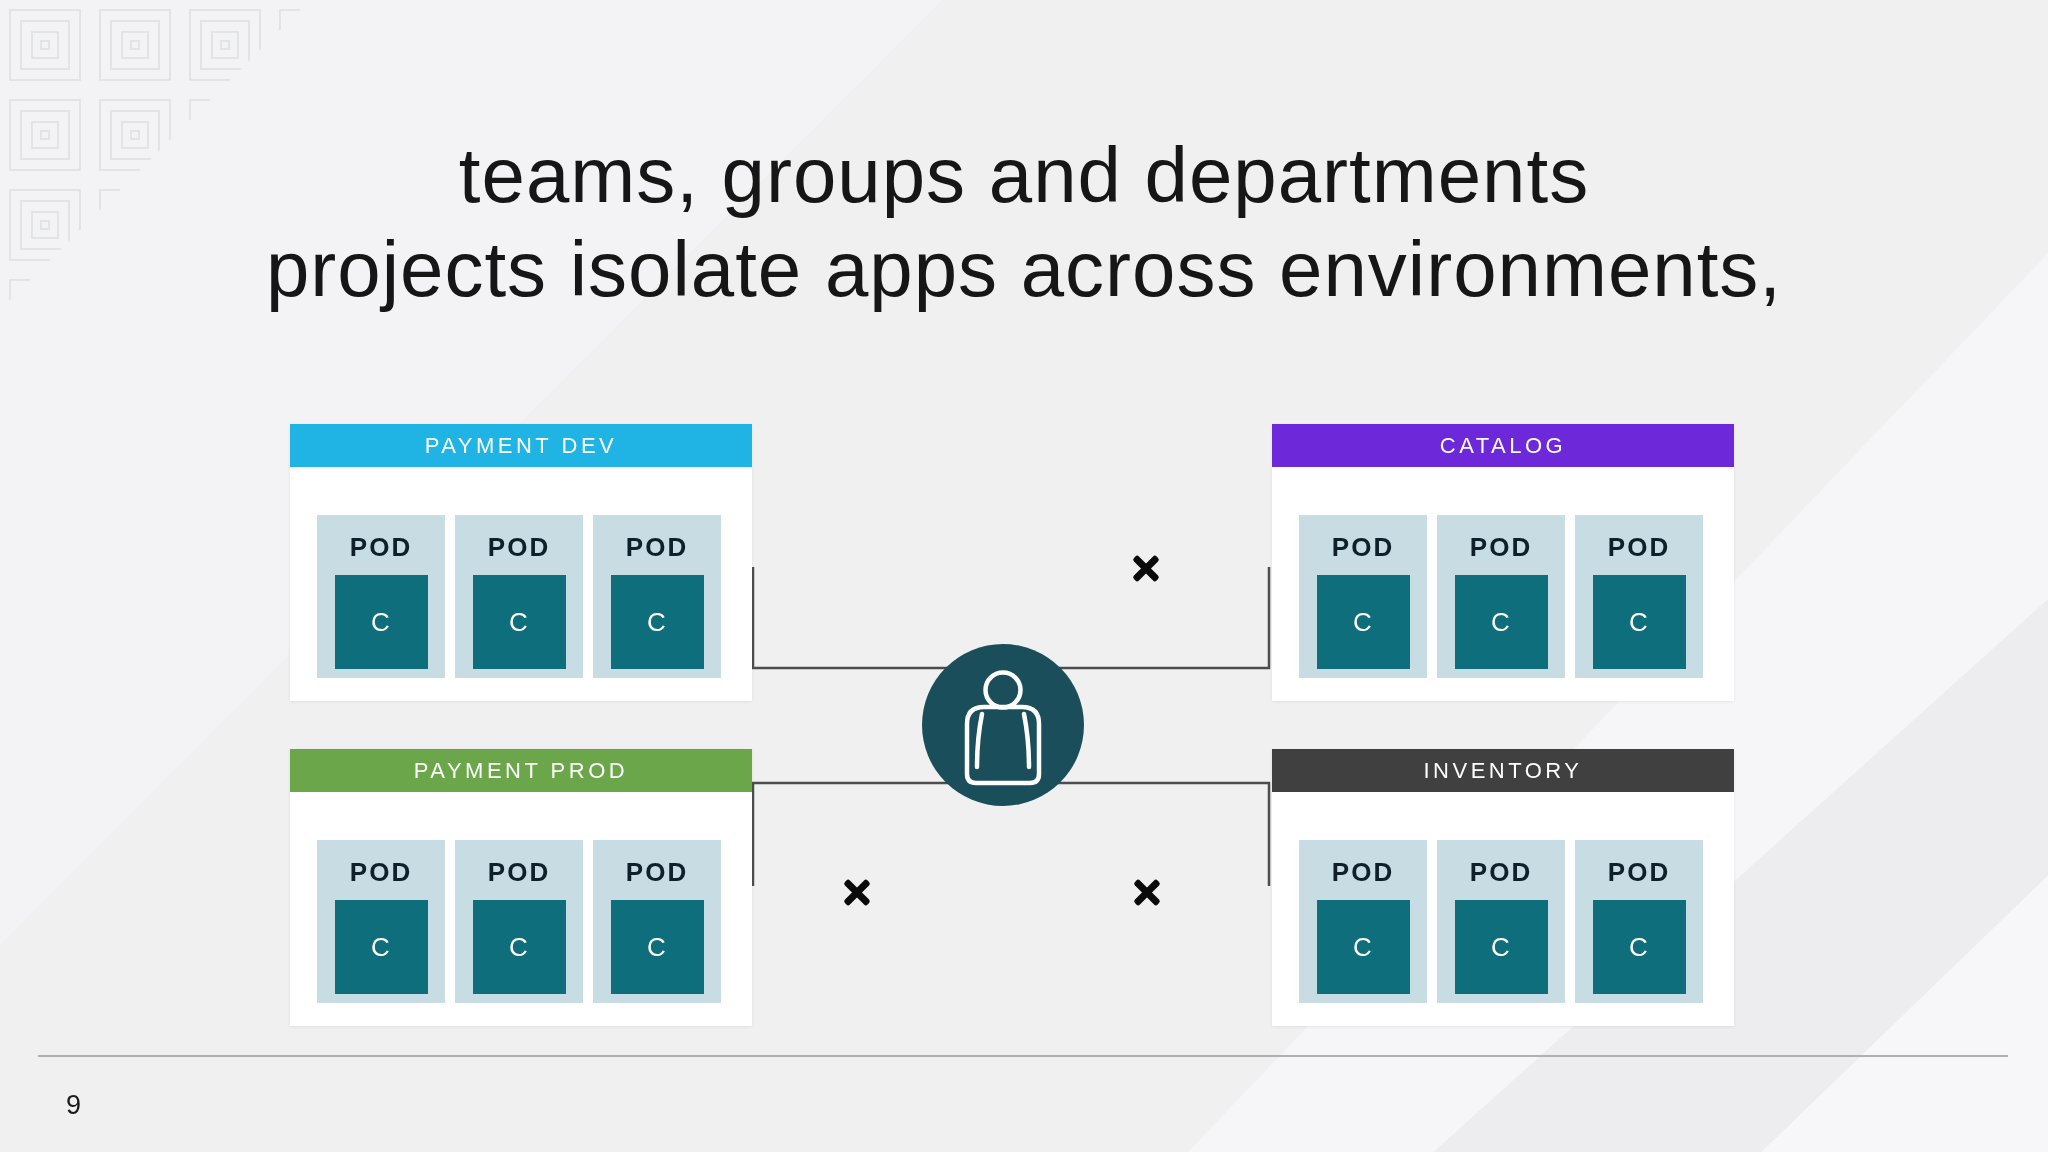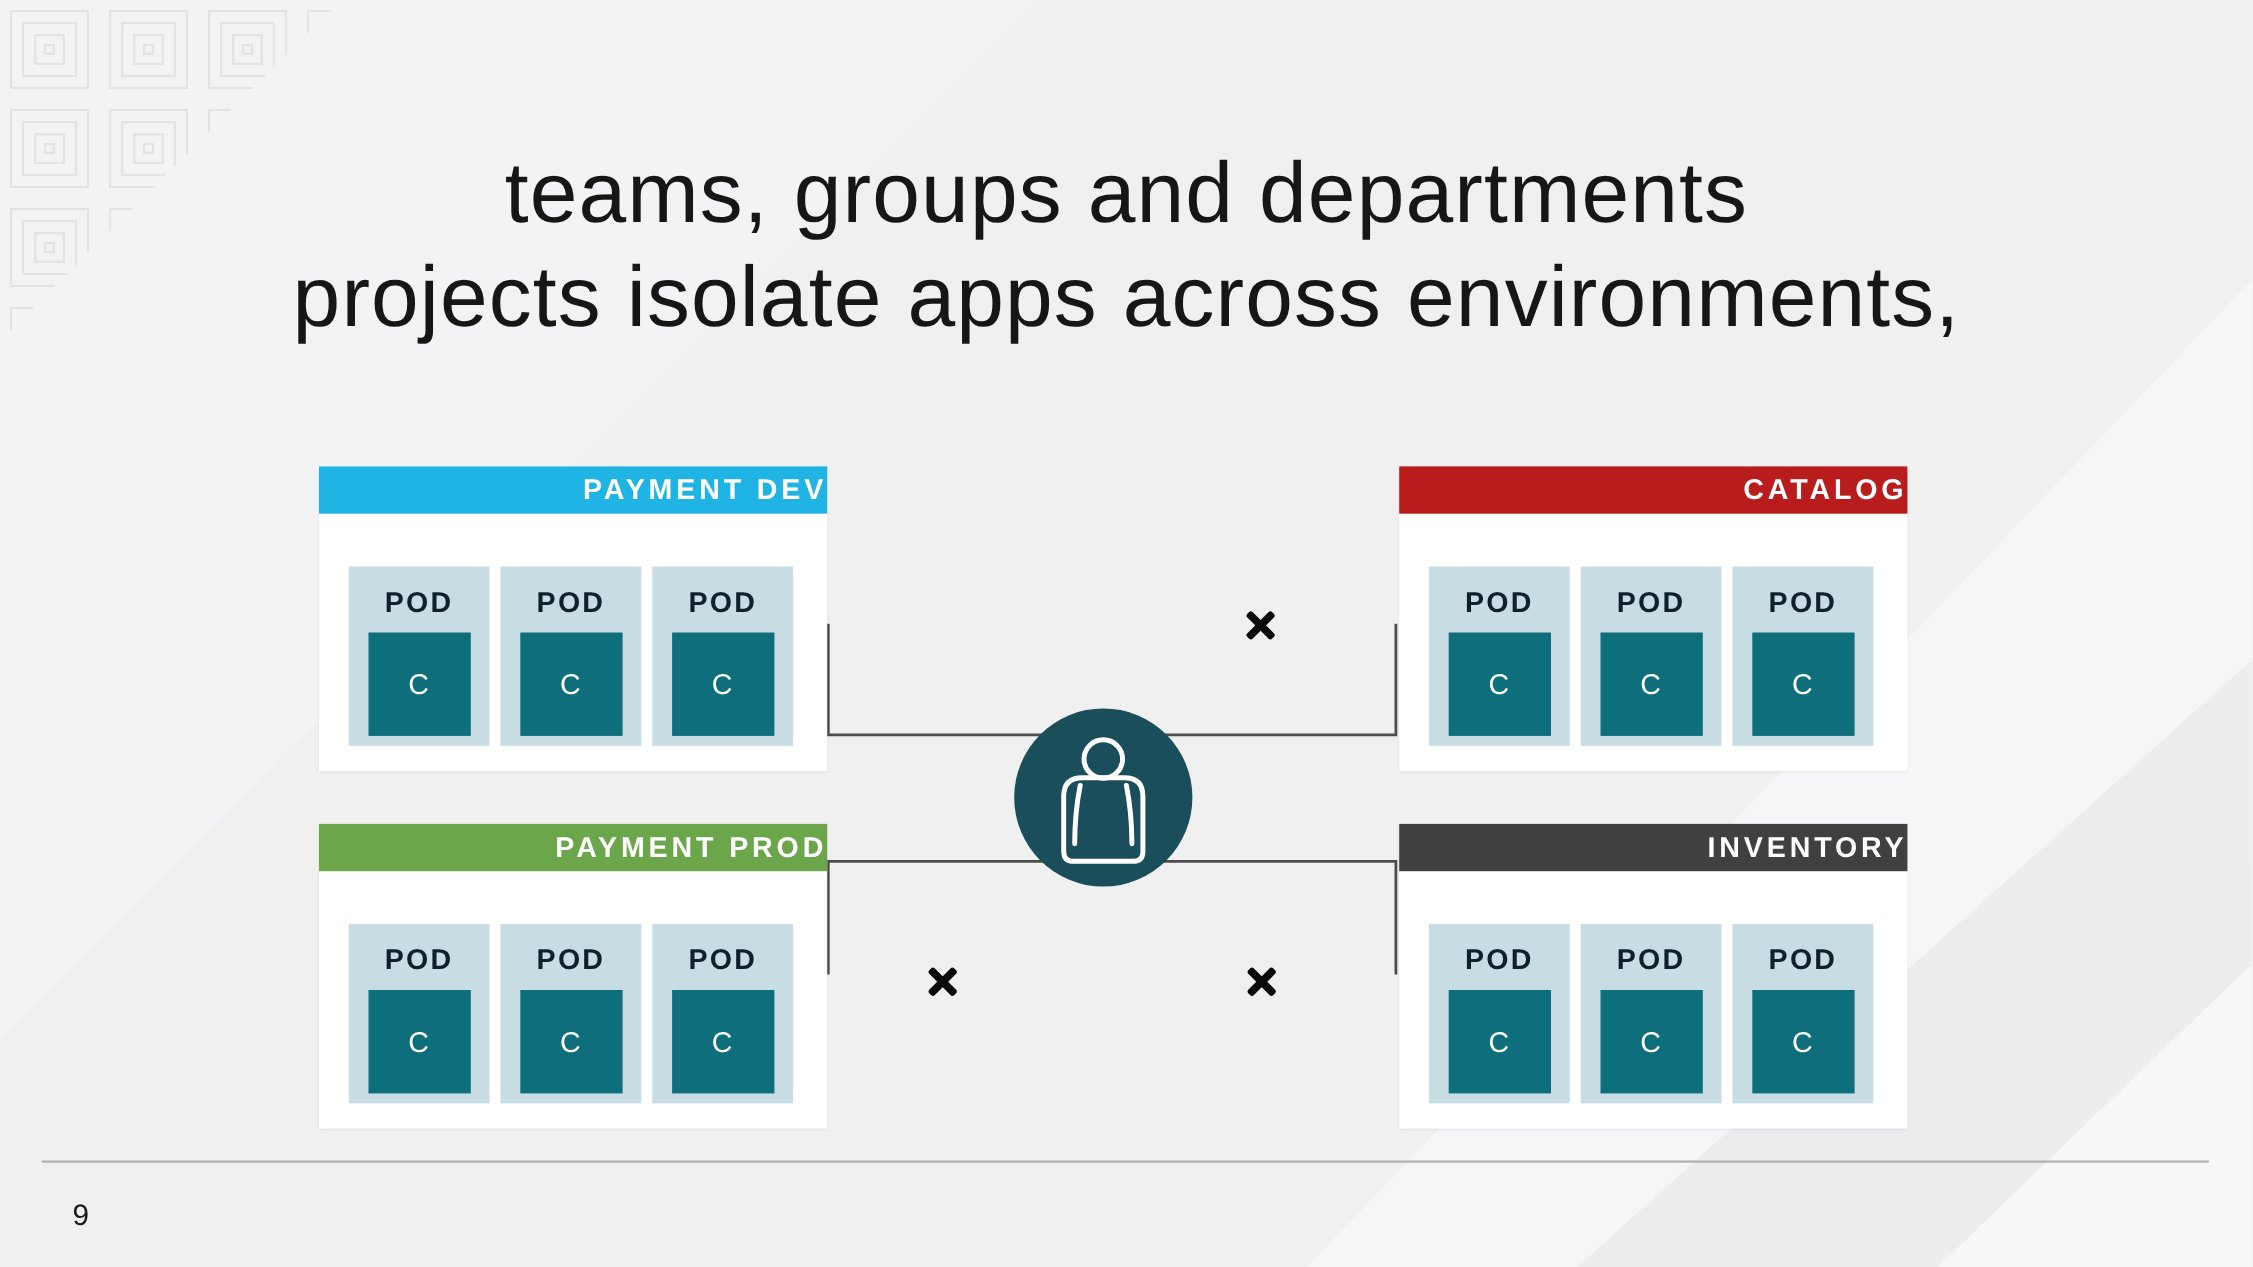--- a/index.html
+++ b/index.html
@@ -22,24 +22,24 @@
   
   .connectors{position:absolute;left:0;top:0;}
 
   
   .project{position:absolute;width:462px;height:277px;background:#ffffff;
            box-shadow:0 1px 3px rgba(0,0,0,.07);}
   .p-tl{left:290px;top:424px;}
   .p-tr{left:1272px;top:424px;}
   .p-bl{left:290px;top:749px;}
   .p-br{left:1272px;top:749px;}
-  .phead{height:43px;display:flex;align-items:center;justify-content:flex-end;
-         color:#ffffff;font-size:26px;letter-spacing:3.5px;font-weight:700;}
+  .phead{height:43px;display:flex;align-items:center;justify-content:center;
+         color:#ffffff;font-size:22px;letter-spacing:3.5px;font-weight:400;}
   .hdr-cyan{background:#1fb4e4;}
-  .hdr-mauve{background:#b91c1c;}
+  .hdr-mauve{background:#6d28d9;}
   .hdr-green{background:#6ba74a;}
   .hdr-amber{background:#404040;}
   .pods{display:flex;gap:10px;padding:48px 0 0 27px;}
   .pod{width:128px;height:163px;background:#c7dde3;display:flex;flex-direction:column;align-items:center;}
   .pod-label{margin-top:17px;font-size:26px;letter-spacing:2px;color:#10202a;font-weight:700;}
   .cbox{width:93px;height:94px;margin-top:12px;background:#0f6e7c;
         display:flex;align-items:center;justify-content:center;}
   .cbox span{color:#ffffff;font-size:26px;letter-spacing:1px;}
 
   

